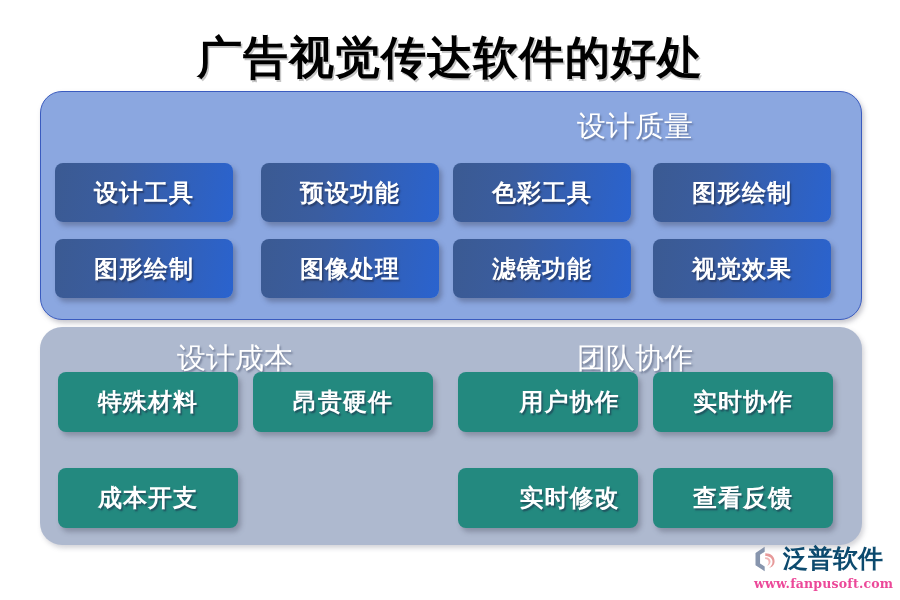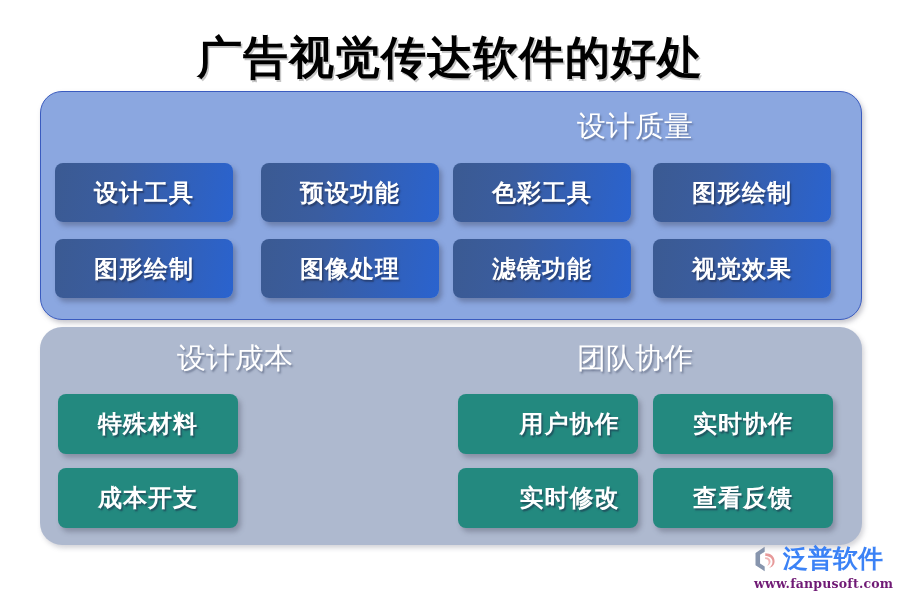--- a/index.html
+++ b/index.html
@@ -111,21 +111,21 @@
 
   
   .bc-r0 { top: 163px; }
   .bc-r1 { top: 239px; text-align: center; }
   .bc-c0 { left: 55px; }
   .bc-c1 { left: 261px; }
   .bc-c2 { left: 453px; }
   .bc-c3 { left: 653px; }
 
   
-  .gc-r0 { top: 394px; }
+  .gc-r0 { top: 372px; }
   .gc-r1 { top: 468px; }
   .gc-c0 { left: 58px; }
   .gc-c1 { left: 253px; }
   .gc-c2 { left: 458px; padding-left: 43px; }
   .gc-c3 { left: 653px; }
 
   
   .logo {
     position: absolute;
     left: 752px;
@@ -140,32 +140,32 @@
   }
   .logo-mark {
     width: 28px;
     height: 28px;
     flex: 0 0 28px;
     margin-right: 3px;
   }
   .logo-name {
     font-size: 25px;
     font-weight: bold;
-    color: #3b82f6;
+    color: #0c4a6e;
     letter-spacing: 0px;
     line-height: 28px;
     font-family: "DejaVu Sans", "Liberation Sans", sans-serif;
     white-space: nowrap;
     text-align: center;
   }
   .logo-url {
     margin-top: 1px;
     font-size: 12.5px;
     font-weight: bold;
-    color: #701a75;
+    color: #ec4899;
     letter-spacing: 0.2px;
     font-family: "DejaVu Serif", "Liberation Serif", serif;
     white-space: nowrap;
     text-align: left;
     padding-left: 2px;
   }
 </style>
 </head>
 <body>
 
@@ -186,20 +186,21 @@
   <div class="card card-blue bc-r0 bc-c3">图形绘制</div>
   <div class="card card-blue bc-r1 bc-c2">滤镜功能</div>
   <div class="card card-blue bc-r1 bc-c3">视觉效果</div>
 
   <div class="panel panel-gray"></div>
 
   <div class="section-head sh-2">设计成本</div>
   <div class="section-head sh-3">团队协作</div>
 
   <div class="card card-green gc-r0 gc-c0">特殊材料</div>
+  <div class="card card-green gc-r0 gc-c1">昂贵硬件</div>
   <div class="card card-green gc-r1 gc-c0">成本开支</div>
 
   <div class="card card-green gc-r0 gc-c2">用户协作</div>
   <div class="card card-green gc-r0 gc-c3">实时协作</div>
   <div class="card card-green gc-r1 gc-c2">实时修改</div>
   <div class="card card-green gc-r1 gc-c3">查看反馈</div>
 
   <div class="logo">
     <div class="logo-row">
       <span class="logo-mark">

